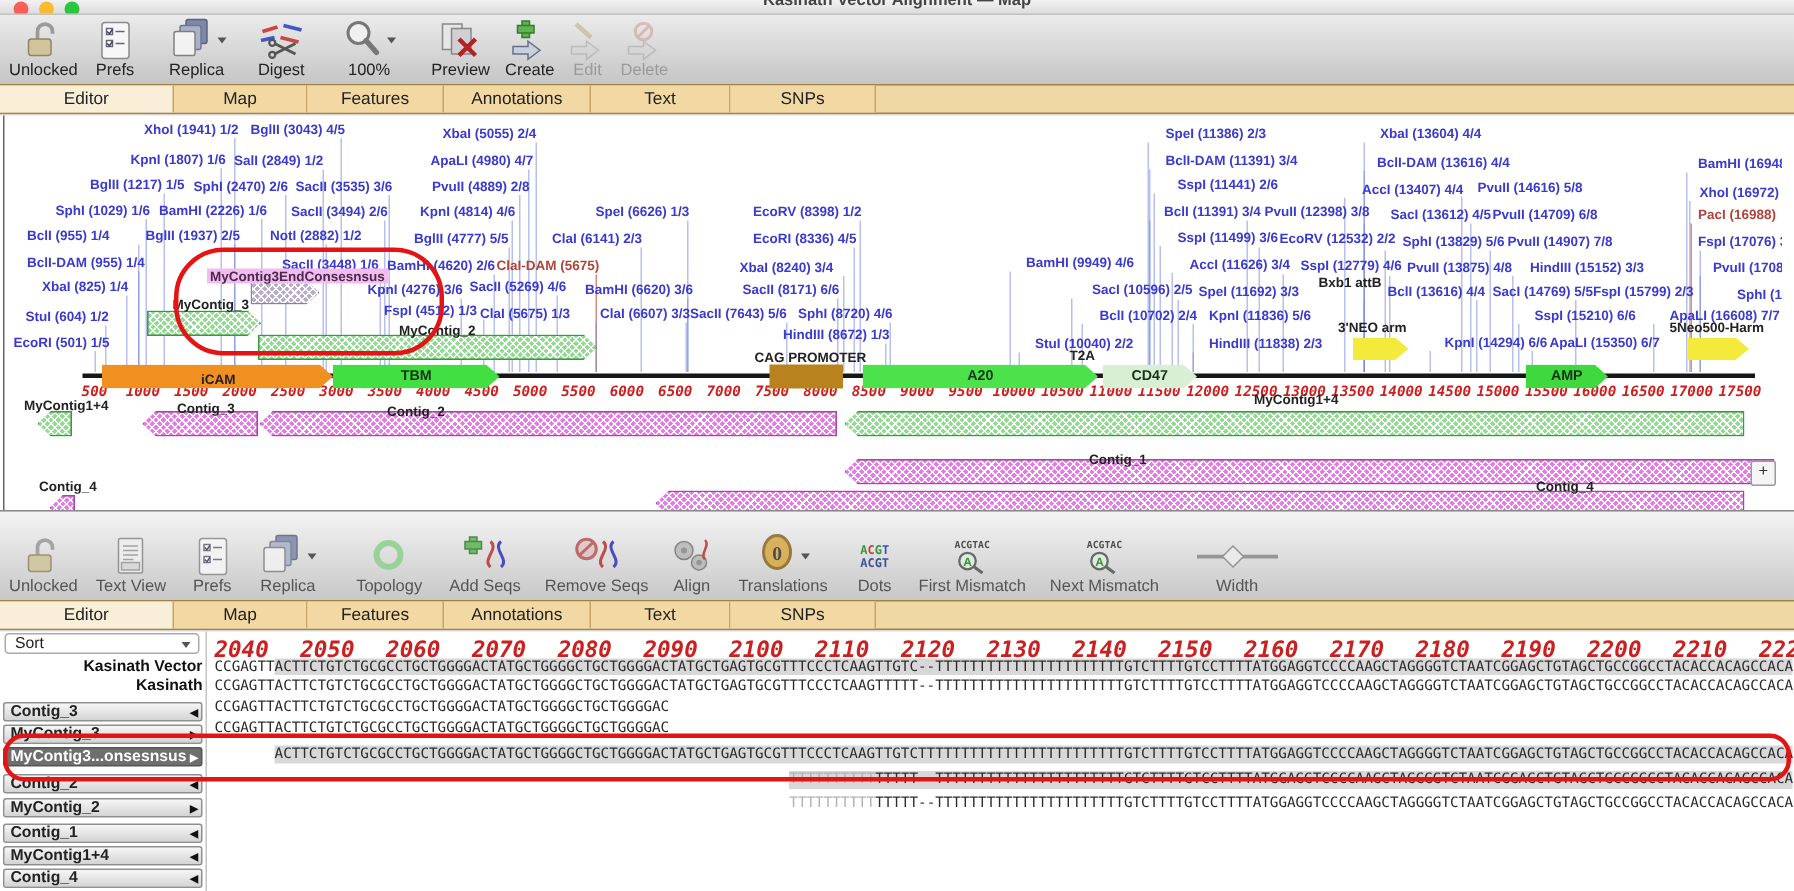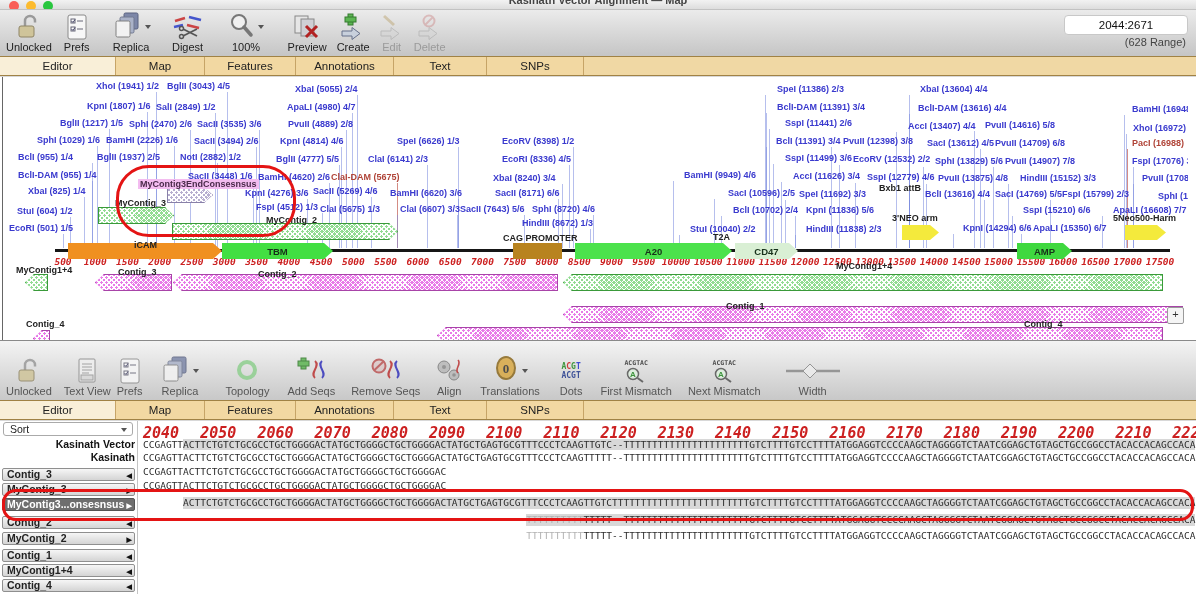--- a/index.html
+++ b/index.html
@@ -201,24 +201,20 @@
   </div>
   <div class="titem disabled">
     <span class="ticon">
       <svg width="28" height="28" viewBox="0 0 28 28" opacity="0.45">
           <circle cx="13" cy="8" r="5.5" fill="none" stroke="#c88" stroke-width="2"></circle>
           <line x1="9" y1="12" x2="17" y2="4" stroke="#c88" stroke-width="2"></line>
           <path d="M3 18 h10 v-3.5 l8 6 -8 6 v-3.5 H3 z" fill="#d5d5d5" stroke="#999"></path>
         </svg>
     </span>
     <span class="tlabel">Delete</span>
-  </div>
-  <div style="position:relative;margin-left:auto;width:140px;height:46px">
-    <div class="rangebox">2044:2671</div>
-    <div class="rangecap">(628 Range)</div>
   </div>
 </div>
 
 <div class="tabbar" id="tabs-top">
     <div class="tab first">Editor</div>
     <div class="tab">Map</div>
     <div class="tab">Features</div>
     <div class="tab">Annotations</div>
     <div class="tab">Text</div>
     <div class="tab">SNPs</div>
@@ -408,21 +404,21 @@
       <div class="feature al checker-green" style="left: 17px; top: 197px; width: 23px; height: 17px;"></div>
       <div class="feature al checker-magenta" style="left: 87px; top: 197px; width: 77px; height: 17px;"></div>
       <div class="feature al checker-magenta" style="left: 165px; top: 197px; width: 385px; height: 17px;"></div>
       <div class="feature al checker-green" style="left: 555px; top: 197px; width: 600px; height: 17px;"></div>
       <div class="feature al checker-magenta" style="left: 555px; top: 229px; width: 620px; height: 17px;"></div>
       <div class="feature al checker-magenta" style="left: 25px; top: 253px; width: 17px; height: 17px;"></div>
       <div class="feature al checker-magenta" style="left: 429px; top: 250px; width: 726px; height: 17px;"></div>
       <div class="flabel" style="left: 107px; top: 121px;">MyContig_3</div>
       <div class="flabel pink" style="left: 130px; top: 102px;">MyContig3EndConsesnsus</div>
       <div class="flabel" style="left: 258px; top: 138px;">MyContig_2</div>
-      <div class="flabel" style="left: 126px; top: 163px;">iCAM</div>
+      <div class="flabel" style="left: 126px; top: 171px;">iCAM</div>
       <div class="flabel" style="left: 495px; top: 156px;">CAG PROMOTER</div>
       <div class="flabel" style="left: 705px; top: 155px;">T2A</div>
       <div class="flabel" style="left: 884px; top: 136px;">3'NEO arm</div>
       <div class="flabel" style="left: 1105px; top: 136px;">5Neo500-Harm</div>
       <div class="flabel" style="left: 8px; top: 188px;">MyContig1+4</div>
       <div class="flabel" style="left: 110px; top: 190px;">Contig_3</div>
       <div class="flabel" style="left: 250px; top: 192px;">Contig_2</div>
       <div class="flabel" style="left: 828px; top: 184px;">MyContig1+4</div>
       <div class="flabel" style="left: 718px; top: 224px;">Contig_1</div>
       <div class="flabel" style="left: 18px; top: 242px;">Contig_4</div>
@@ -471,21 +467,21 @@
   <div class="toolbar-bot">
     <div class="titem" style="margin-right:12px">
       <span class="ticon">
         <svg width="26" height="28" viewBox="0 0 26 28">
             <path d="M9 13 V8 a5 5 0 0 1 10 0 v1.5" fill="none" stroke="#9a9a9a" stroke-width="2.5"></path>
             <rect x="3" y="13" width="15" height="11" rx="2" fill="#cfc49a" stroke="#8f8566"></rect>
           </svg>
       </span>
       <span class="tlabel">Unlocked</span>
     </div>
-    <div class="titem" style="margin-right:6px">
+    <div class="titem" style="margin-right:18px">
       <span class="ticon">
         <svg width="24" height="28" viewBox="0 0 24 28">
             <rect x="4" y="2" width="16" height="23" rx="1" fill="#efefef" stroke="#888"></rect>
             <line x1="7" y1="7" x2="17" y2="7" stroke="#999"></line>
             <line x1="7" y1="10" x2="17" y2="10" stroke="#999"></line>
             <line x1="7" y1="13" x2="17" y2="13" stroke="#999"></line>
             <line x1="7" y1="16" x2="14" y2="16" stroke="#999"></line>
             <rect x="6" y="18" width="12" height="5" fill="#d9d9d9" stroke="#999"></rect>
           </svg>
       </span>

